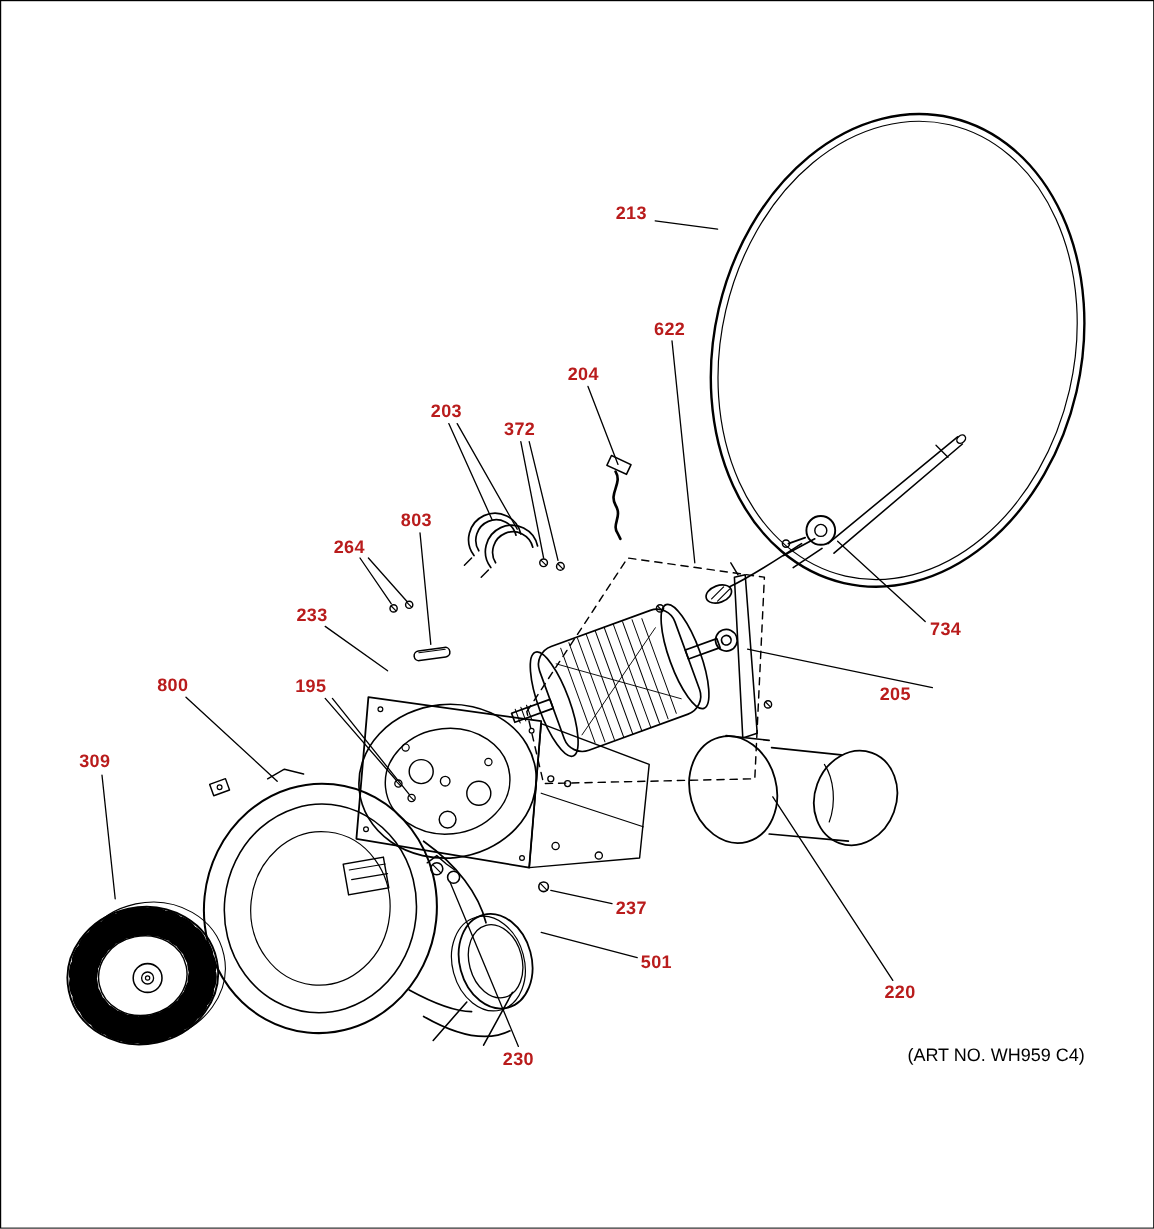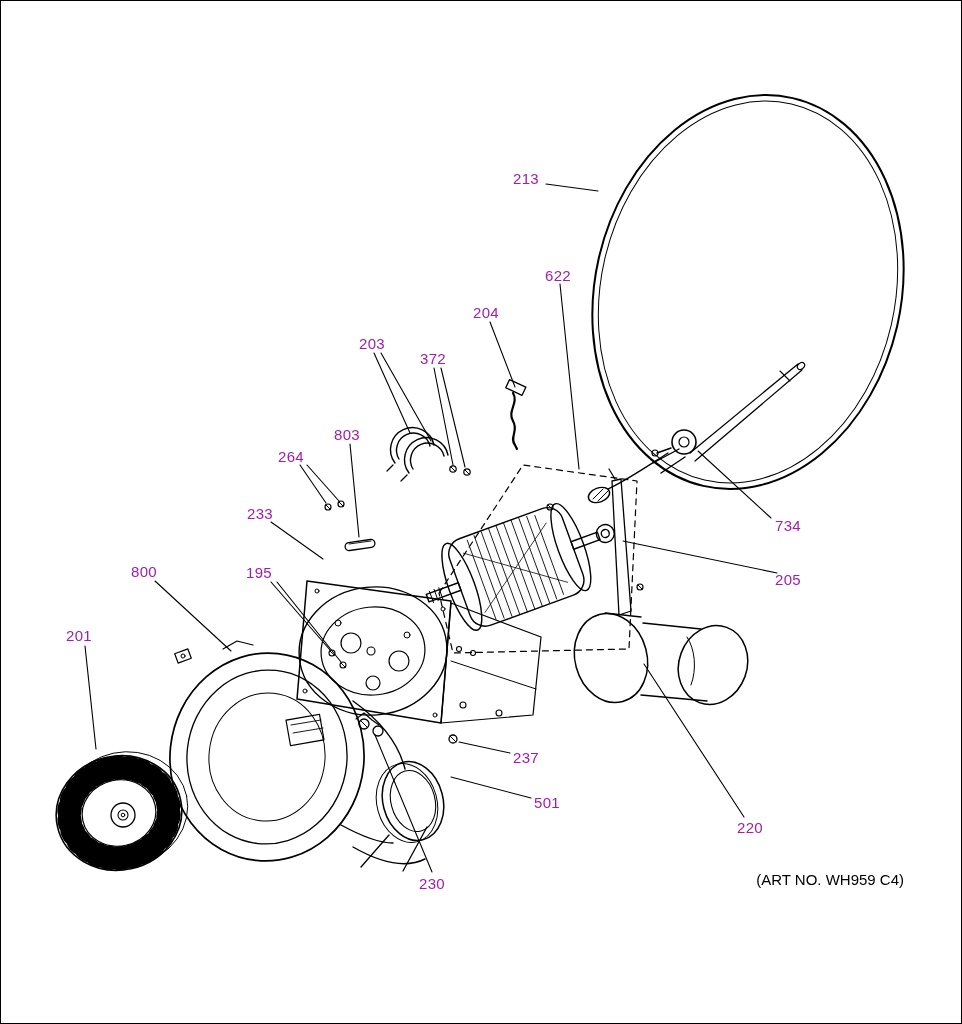--- a/index.html
+++ b/index.html
@@ -9,23 +9,23 @@
     background:#ffffff;
     border:1px solid #000;
     box-sizing:border-box;
     font-family:"Liberation Sans","DejaVu Sans",sans-serif;
     overflow:hidden;
   }
   svg.drawing{position:absolute;left:0;top:0;}
   .label{
     position:absolute;
     transform:translate(-50%,-50%);
-    font-weight:normal;
+    font-weight:bold;
     font-size:15px;
-    color:#a21caf;
+    color:#b91c1c;
     white-space:nowrap;
     letter-spacing:.3px;
   }
   .artno{
     position:absolute;
     left:738px;top:870px;width:165px;
     text-align:right;
     font-size:15px;
     font-weight:500;
     color:#000;
@@ -245,23 +245,23 @@
   <div class="label" style="left:525px;top:177px">213</div>
   <div class="label" style="left:557px;top:274px">622</div>
   <div class="label" style="left:485px;top:311px">204</div>
   <div class="label" style="left:371px;top:342px">203</div>
   <div class="label" style="left:432px;top:357px">372</div>
   <div class="label" style="left:346px;top:433px">803</div>
   <div class="label" style="left:290px;top:455px">264</div>
   <div class="label" style="left:259px;top:512px">233</div>
   <div class="label" style="left:143px;top:570px">800</div>
   <div class="label" style="left:258px;top:571px">195</div>
-  <div class="label" style="left:78px;top:634px">201</div>
+  <div class="label" style="left:78px;top:634px">309</div>
   <div class="label" style="left:787px;top:524px">734</div>
-  <div class="label" style="left:787px;top:578px">205</div>
+  <div class="label" style="left:745px;top:578px">205</div>
   <div class="label" style="left:525px;top:756px">237</div>
   <div class="label" style="left:546px;top:801px">501</div>
   <div class="label" style="left:749px;top:826px">220</div>
   <div class="label" style="left:431px;top:882px">230</div>
 
   <div class="artno">(ART NO. WH959 C4)</div>
 
 </div>
 
 </body></html>

